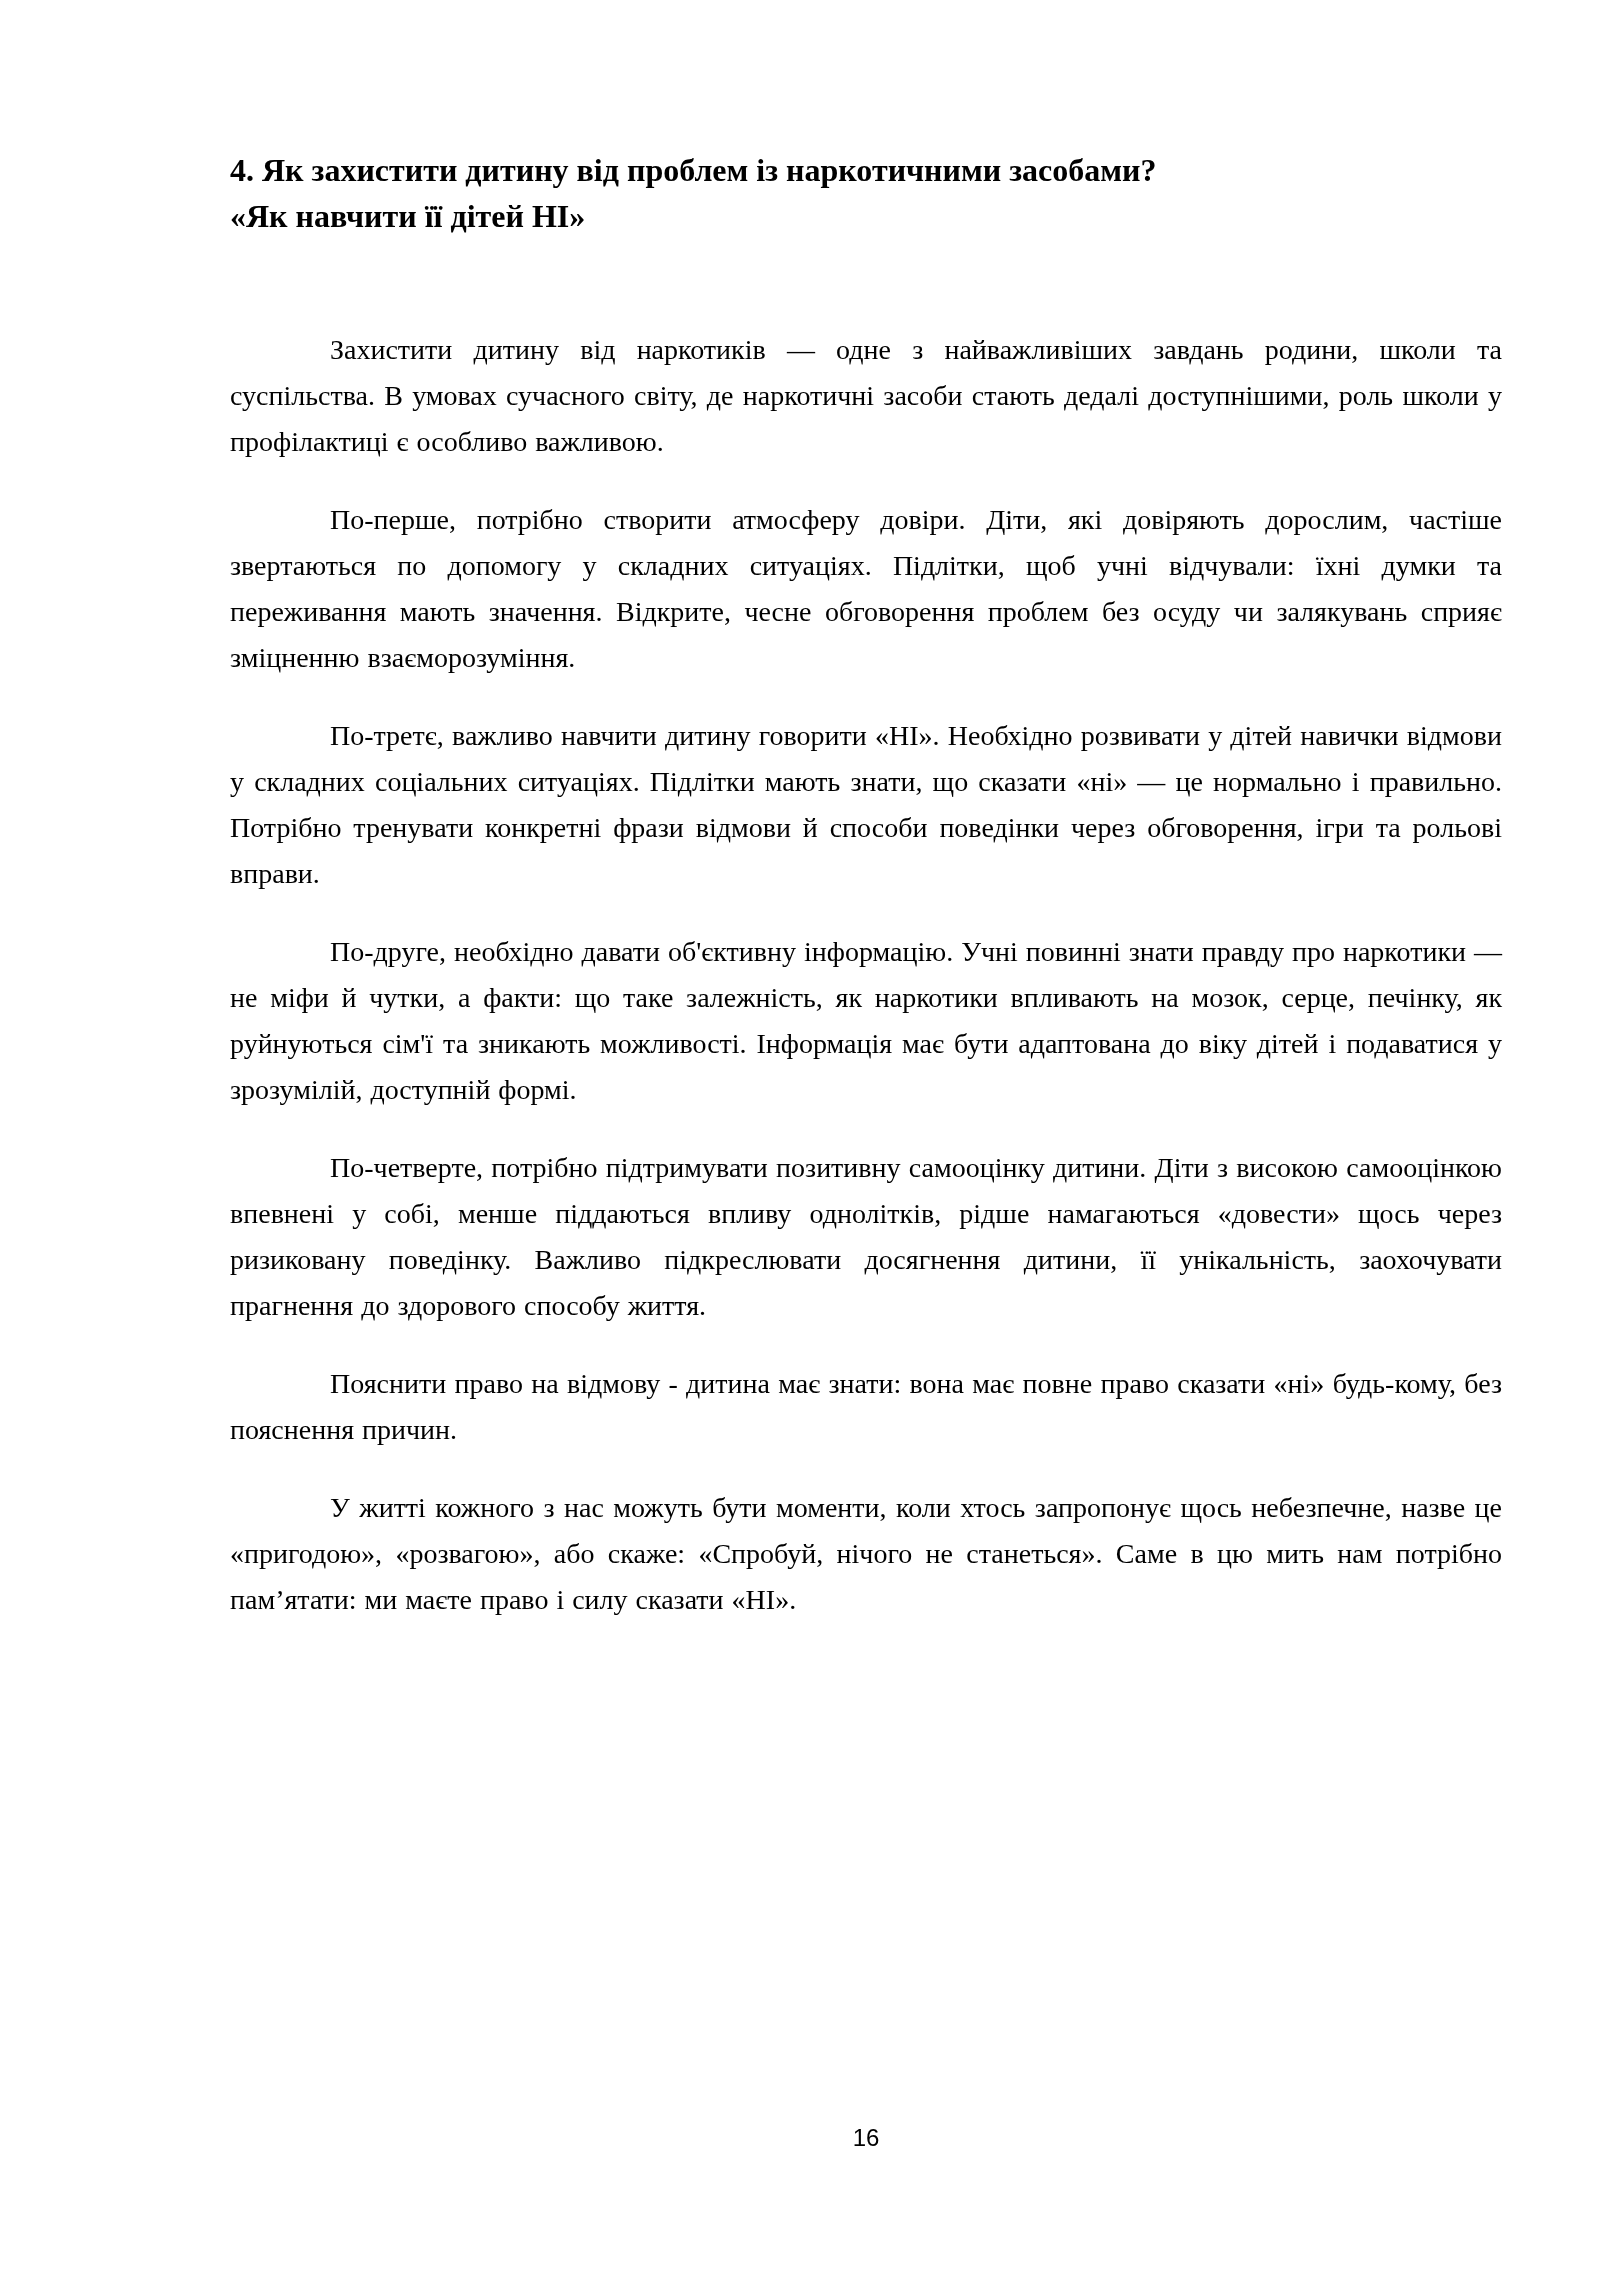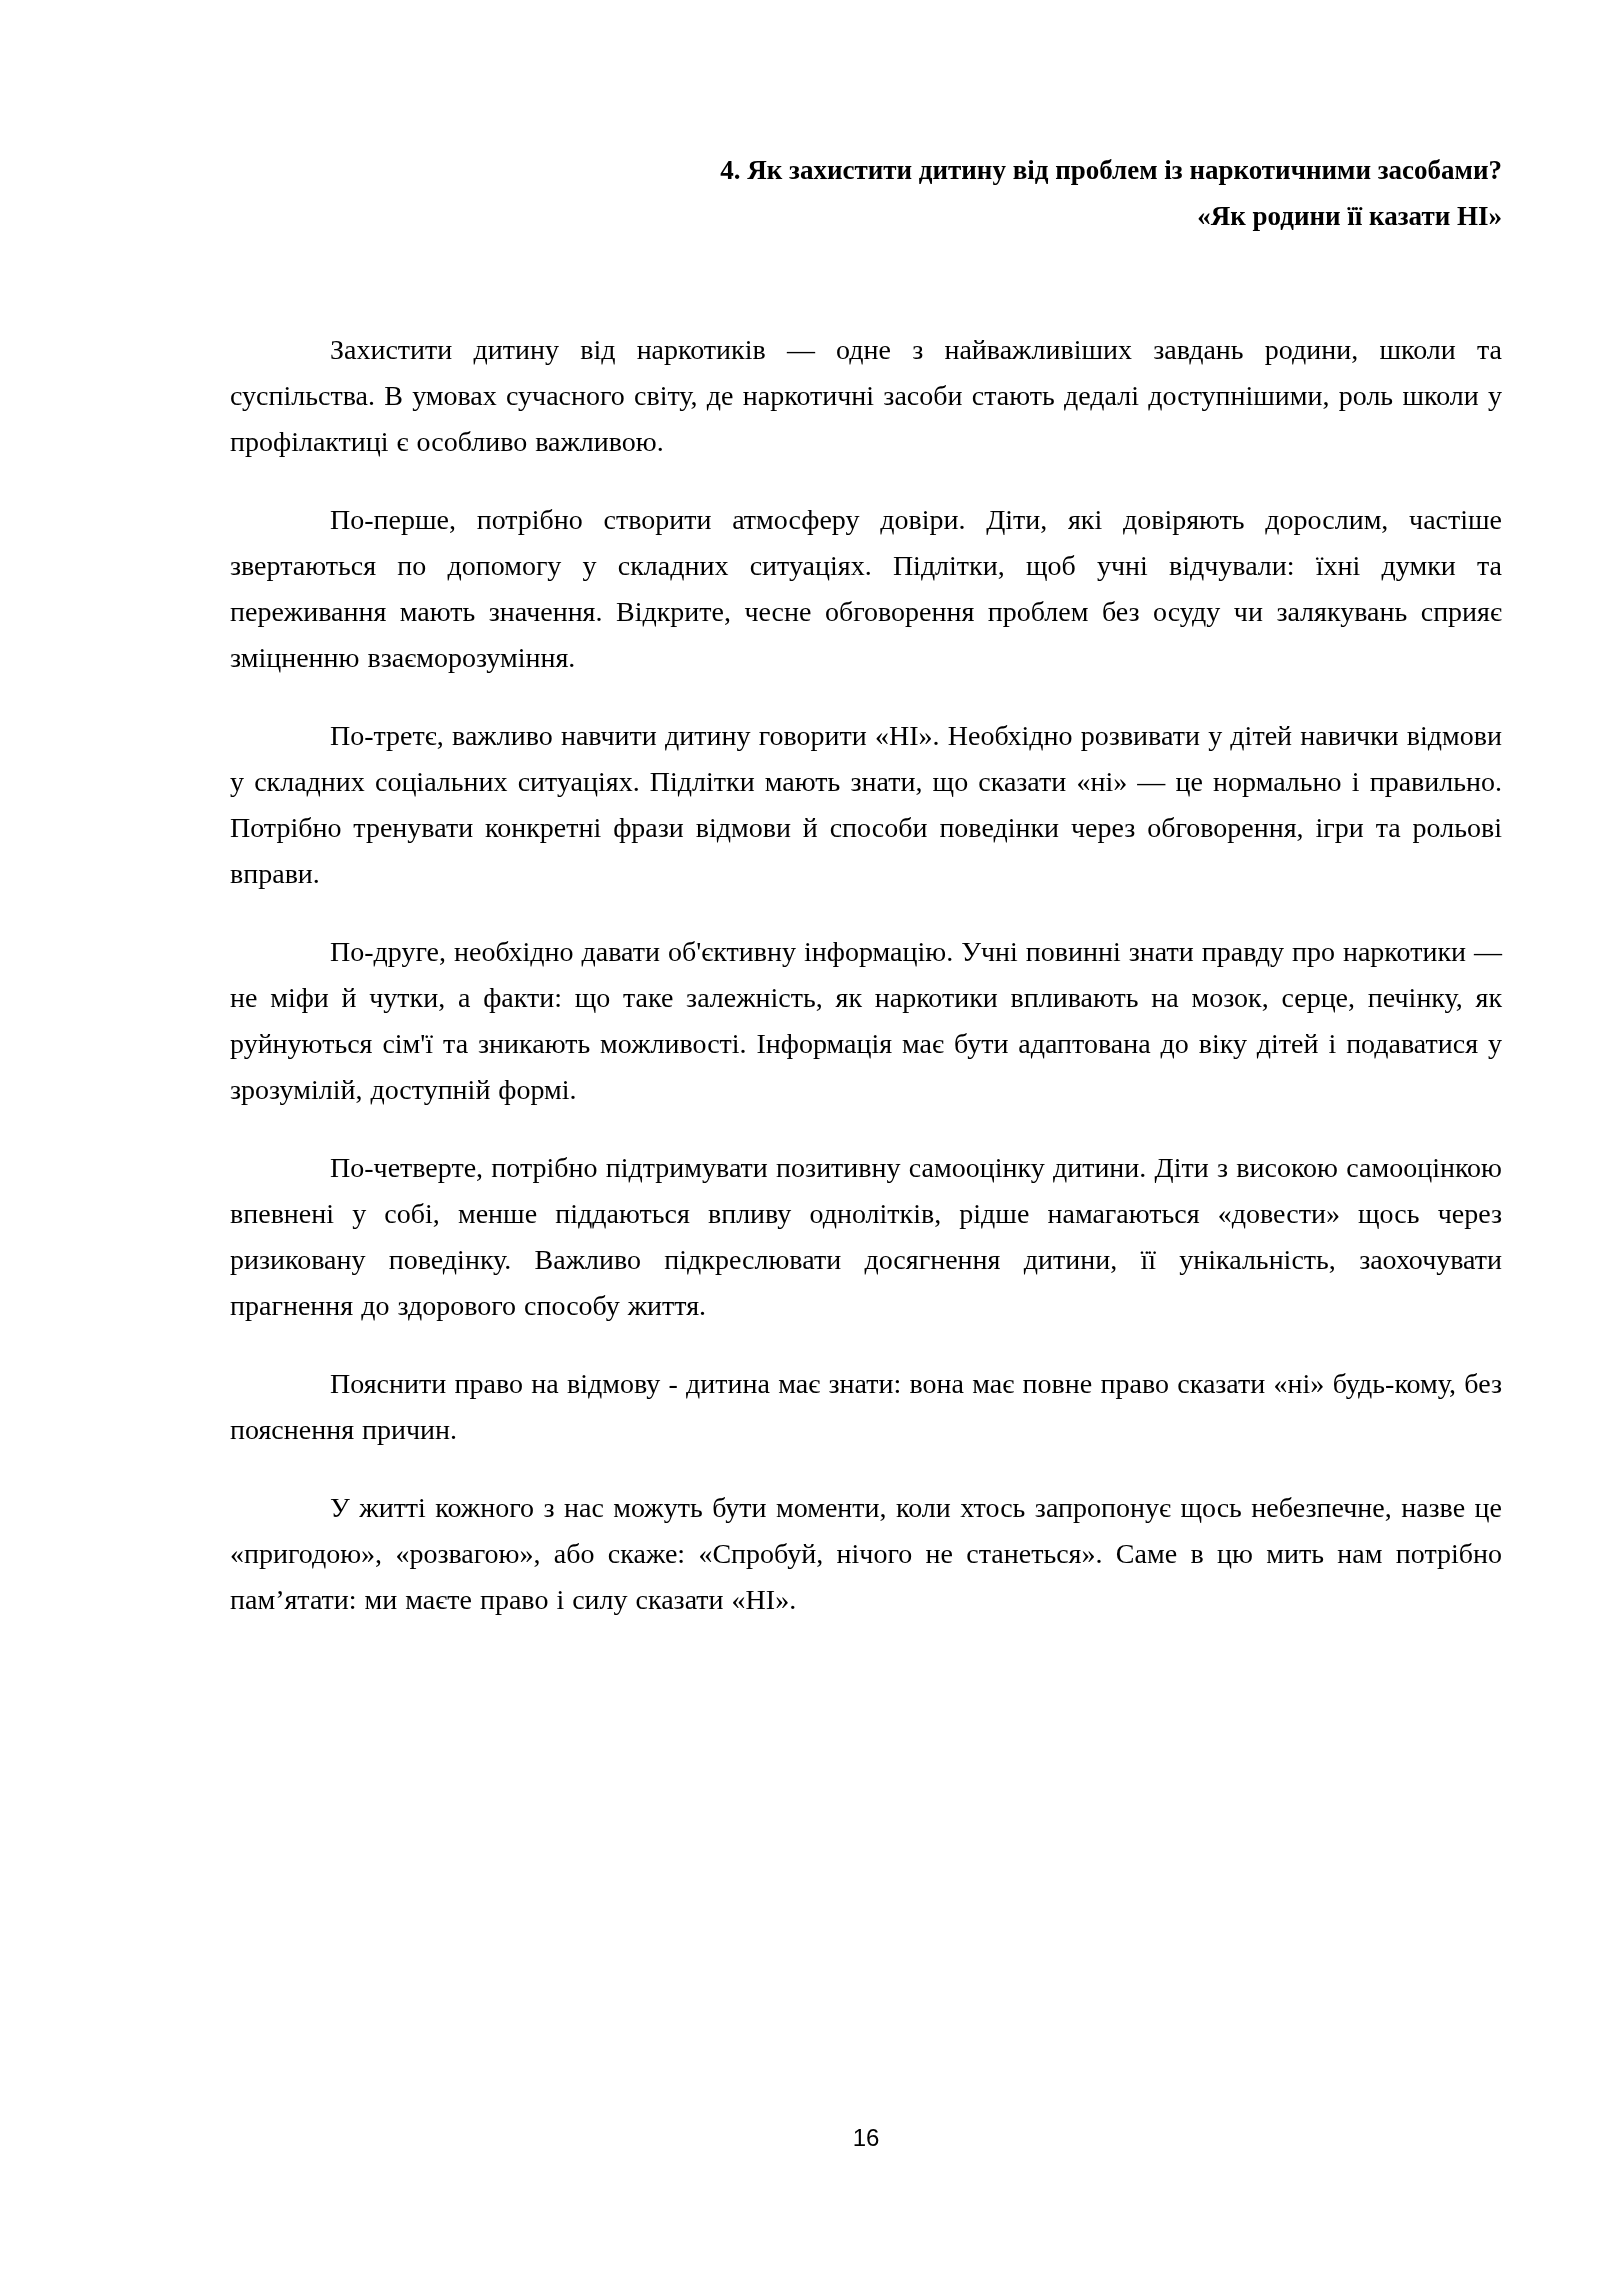--- a/index.html
+++ b/index.html
@@ -15,24 +15,24 @@
     font-family: "Liberation Serif", serif;
     color: #000000;
   }
   .text-block {
     position: absolute;
     left: 230px;
     top: 147px;
     width: 1272px;
   }
   .doc-title {
-    font-size: 27px;
+    font-size: 32px;
     line-height: 46px;
     font-weight: bold;
-    text-align: right;
+    text-align: left;
     margin: 0 0 88px 0;
   }
   .doc-title div {
     margin: 0;
   }
   .para {
     font-size: 28px;
     line-height: 46px;
     text-align: justify;
     text-indent: 100px;
@@ -54,21 +54,21 @@
     line-height: 35px;
   }
 </style>
 </head>
 <body>
 
 <div class="text-block">
 
   <div class="doc-title">
     <div>4. Як захистити дитину від проблем із наркотичними засобами?</div>
-    <div>«Як родини її казати НІ»</div>
+    <div>«Як навчити її дітей НІ»</div>
   </div>
 
   <div>
     <p class="para">
       <span>Захистити дитину від наркотиків — одне з найважливіших завдань родини, школи та суспільства. В умовах сучасного світу, де наркотичні засоби стають дедалі доступнішими, роль школи у профілактиці є особливо важливою.</span>
     </p>
     <p class="para">
       <span>По-перше, потрібно створити атмосферу довіри. Діти, які довіряють дорослим, частіше звертаються по допомогу у складних ситуаціях. Підлітки, щоб учні відчували: їхні думки та переживання мають значення. Відкрите, чесне обговорення проблем без осуду чи залякувань сприяє зміцненню взаєморозуміння.</span>
     </p>
     <p class="para">

